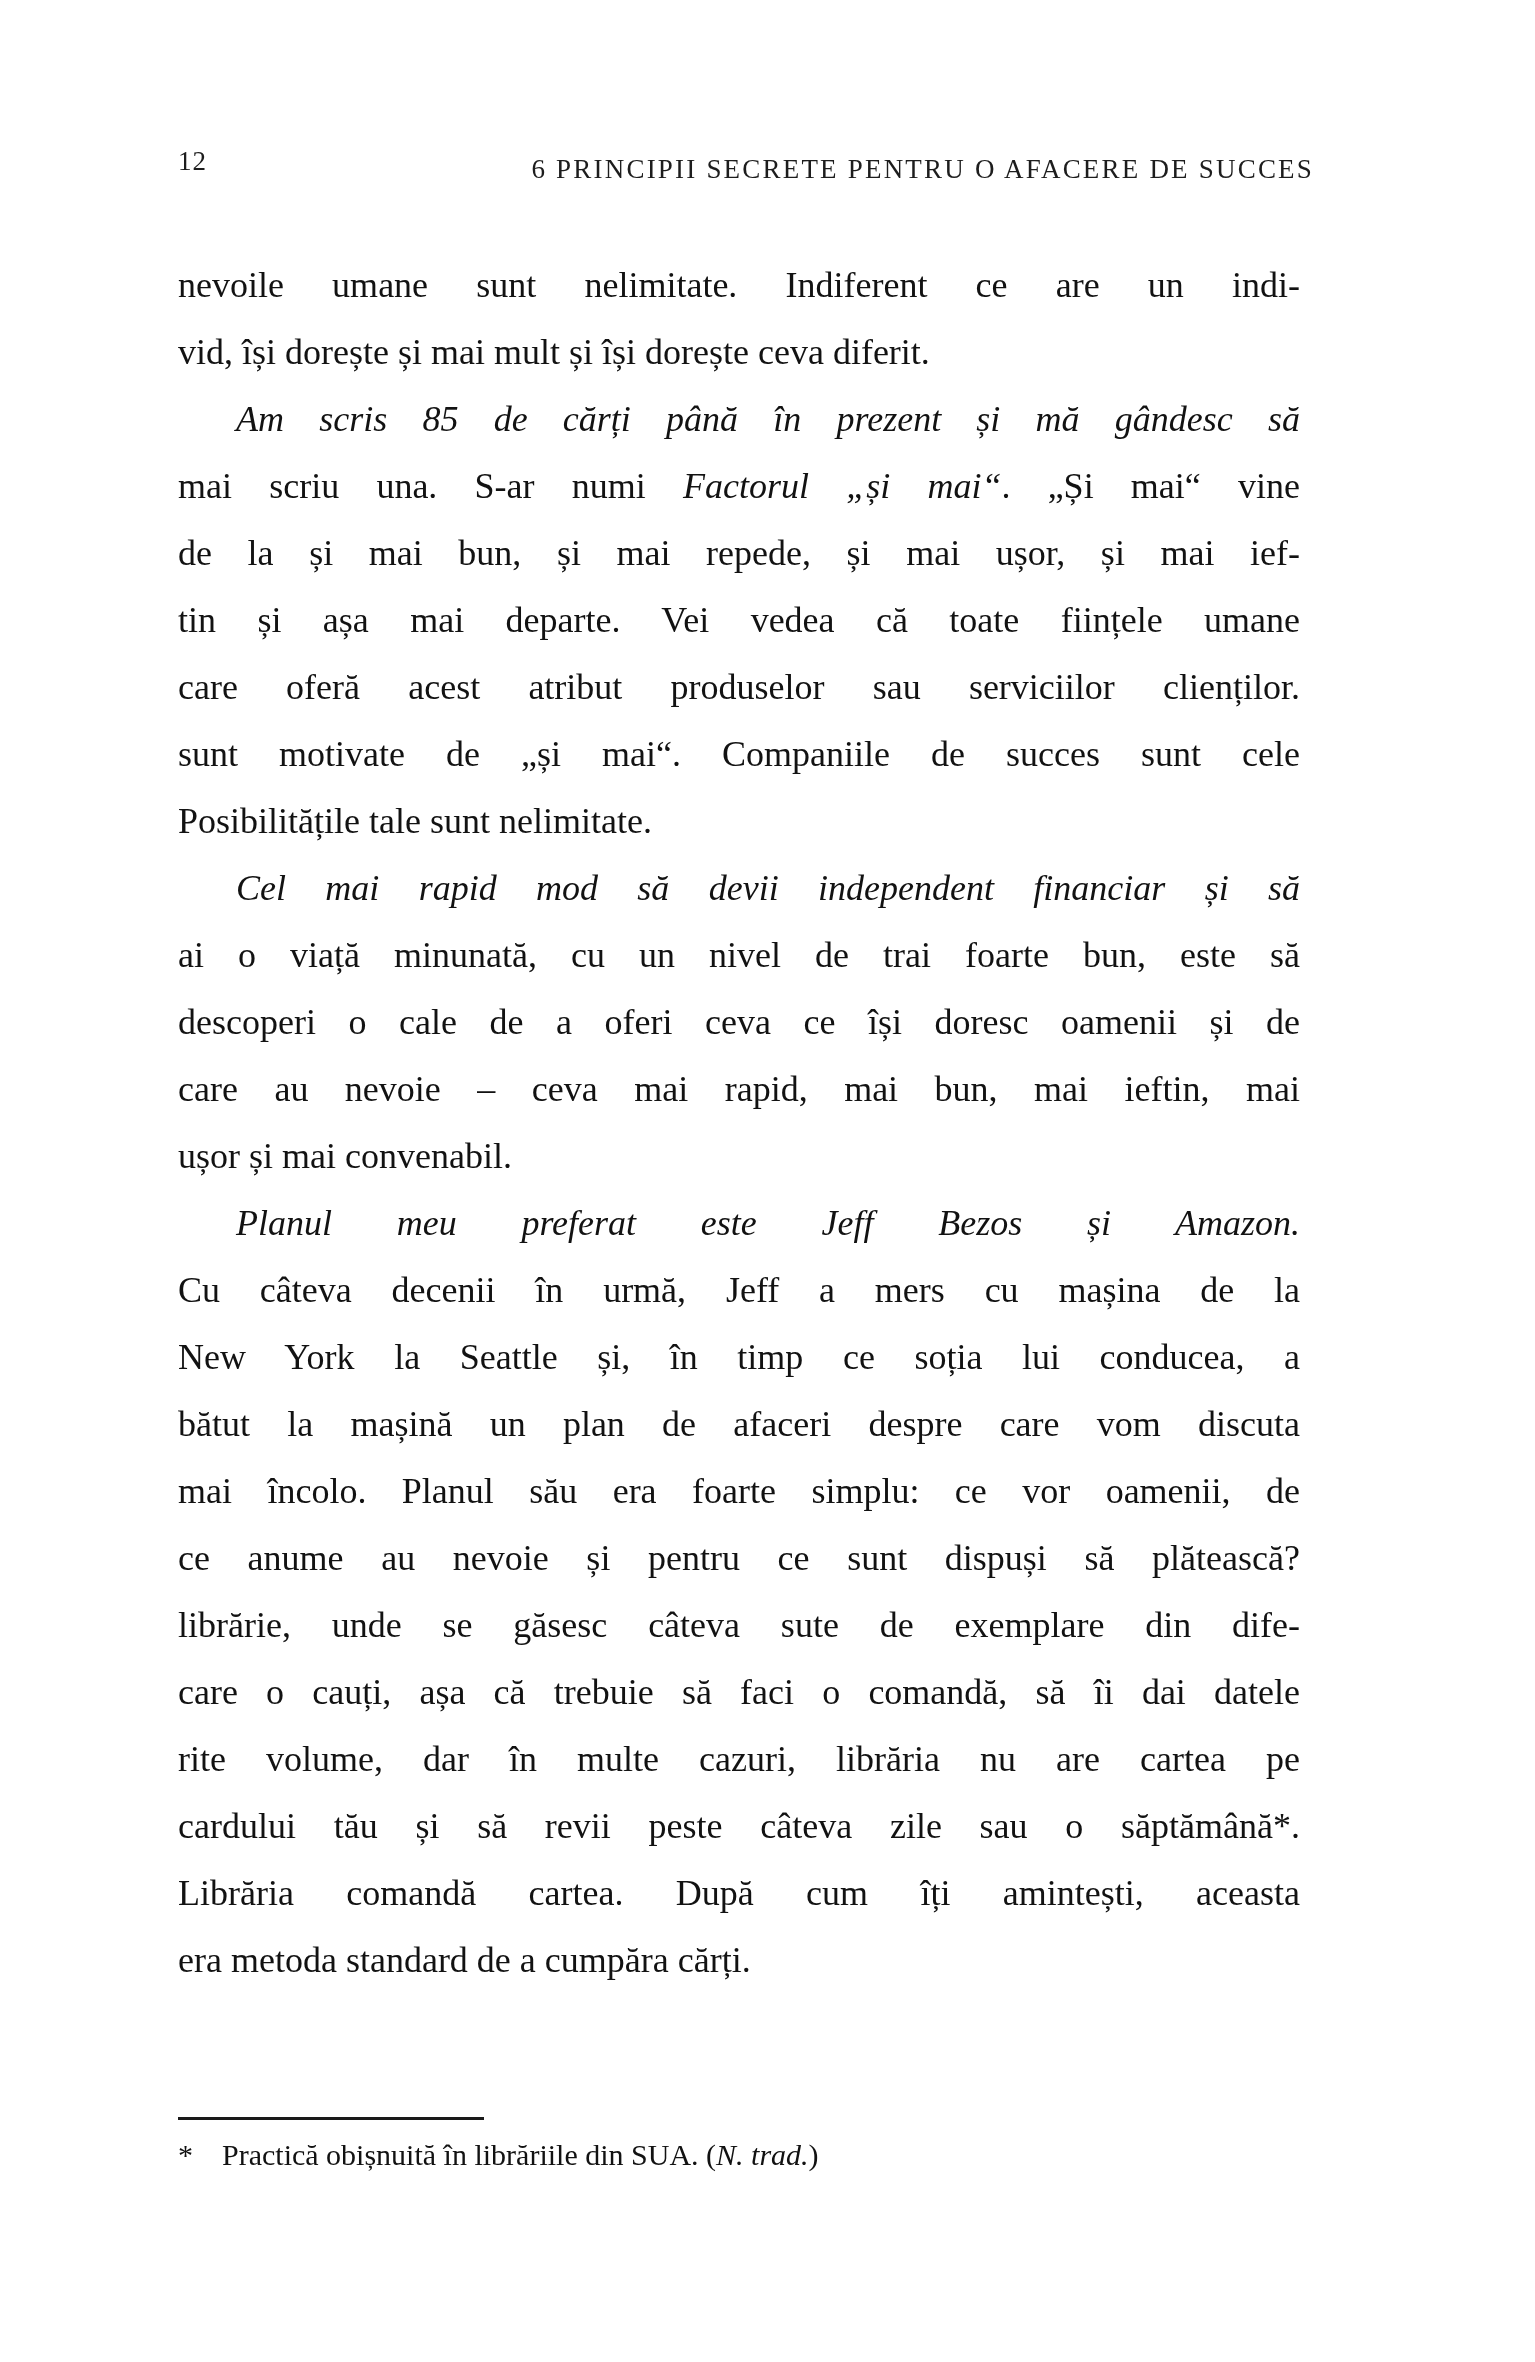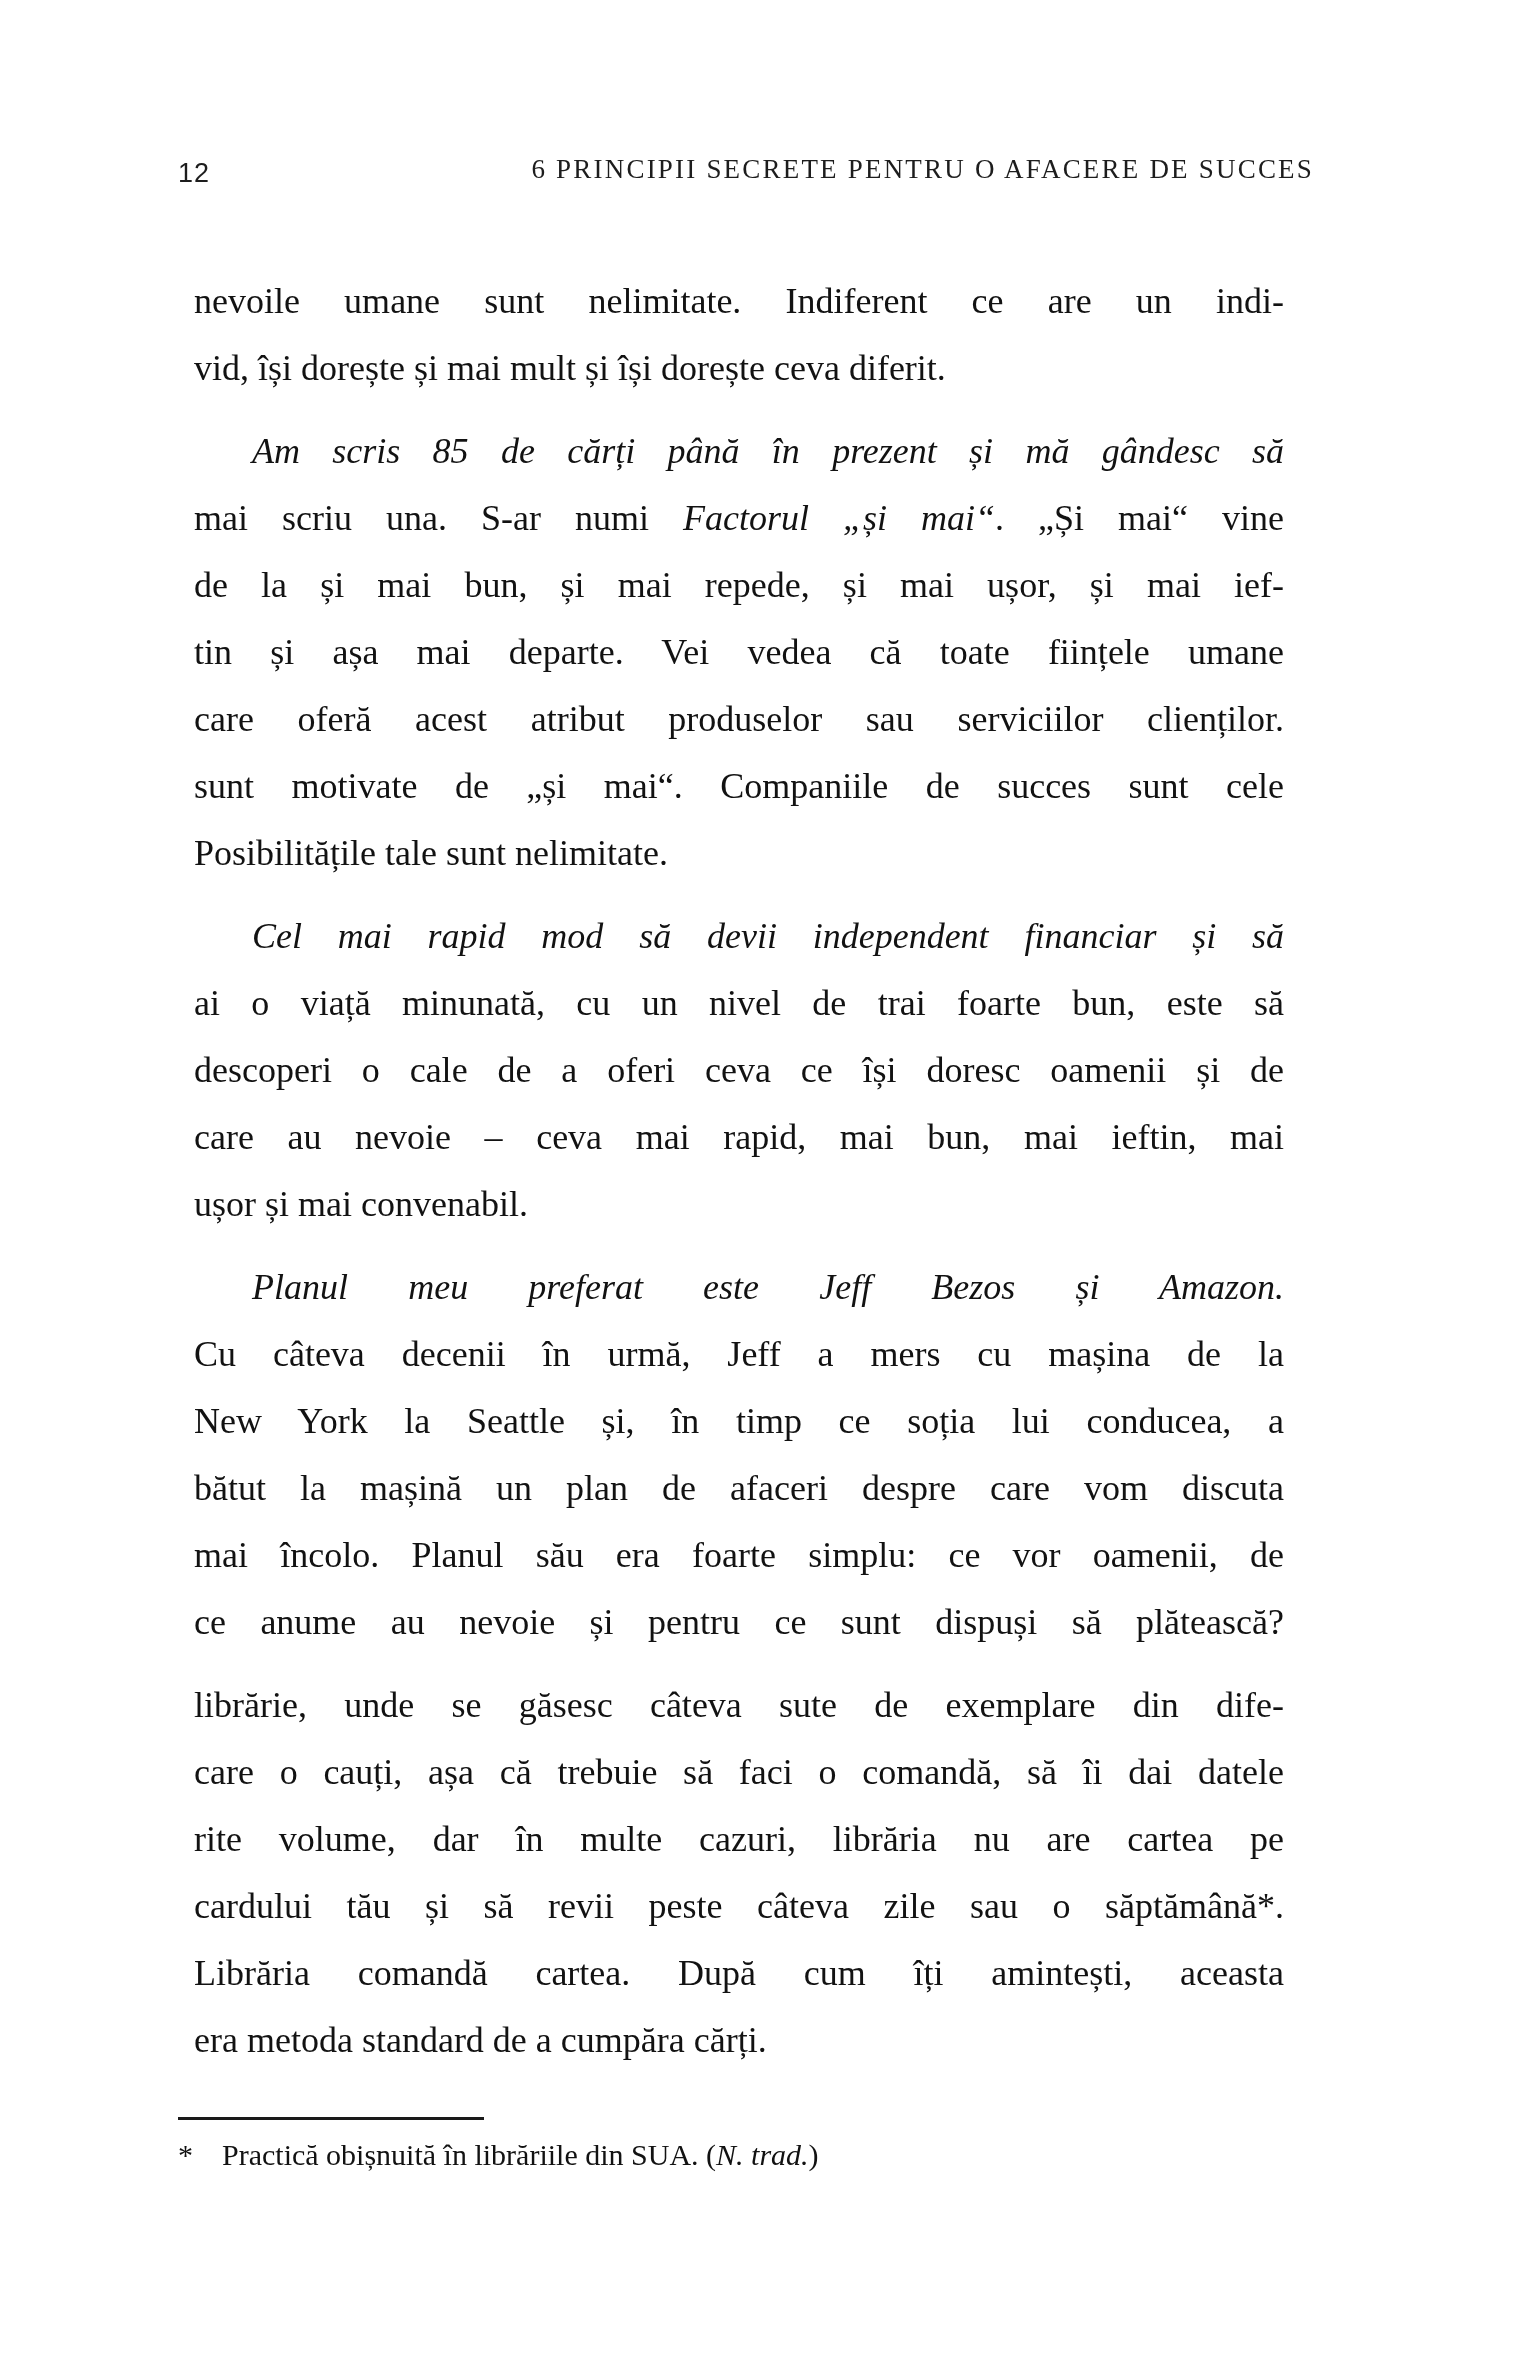--- a/index.html
+++ b/index.html
@@ -7,27 +7,27 @@
     width:1535px;height:2362px;position:relative;
     background:#ffffff;color:#161616;
     font-family:"Liberation Serif", serif;
     overflow:hidden;
   }
   .header{
     position:absolute;left:178px;top:146px;width:1136px;height:34px;
     font-family:"Liberation Sans", sans-serif;
     font-size:27px;line-height:30px;color:#1d1d1d;
   }
-  .pagenum{position:absolute;left:0;top:12px;letter-spacing:1px;}
+  .pagenum{position:absolute;left:0;top:0;letter-spacing:1px;font-family:Liberation Serif, serif;}
   .running-title{position:absolute;right:0;top:8px;letter-spacing:2.2px;white-space:nowrap;font-family:Liberation Serif, serif;}
   .body-text{
     position:absolute;left:178px;top:252px;width:1122px;
     font-size:36px;line-height:67px;color:#121212;
   }
-  .para{margin:16px;}
+  .para{margin:0;}
   .line{
     text-align:justify;text-align-last:justify;
     height:67px;overflow:hidden;white-space:normal;
   }
   .line.last{text-align-last:left;}
   .line.indent{text-indent:58px;font-style:italic;}
   .it{font-style:italic;}
   .footnote-rule{
     position:absolute;left:178px;top:2117px;width:306px;height:3px;
     background:#1a1a1a;

